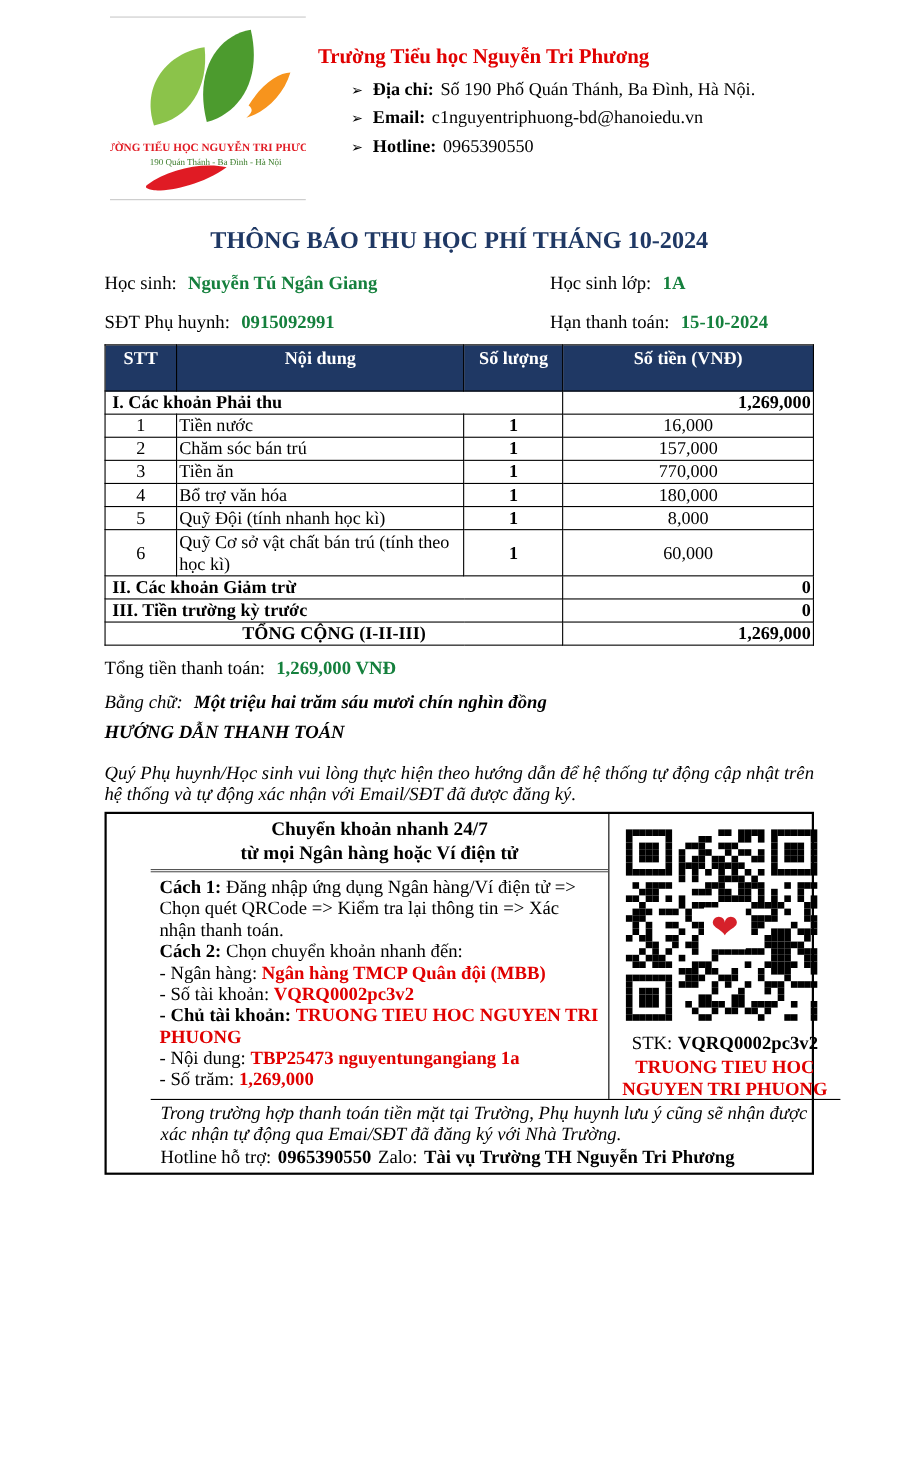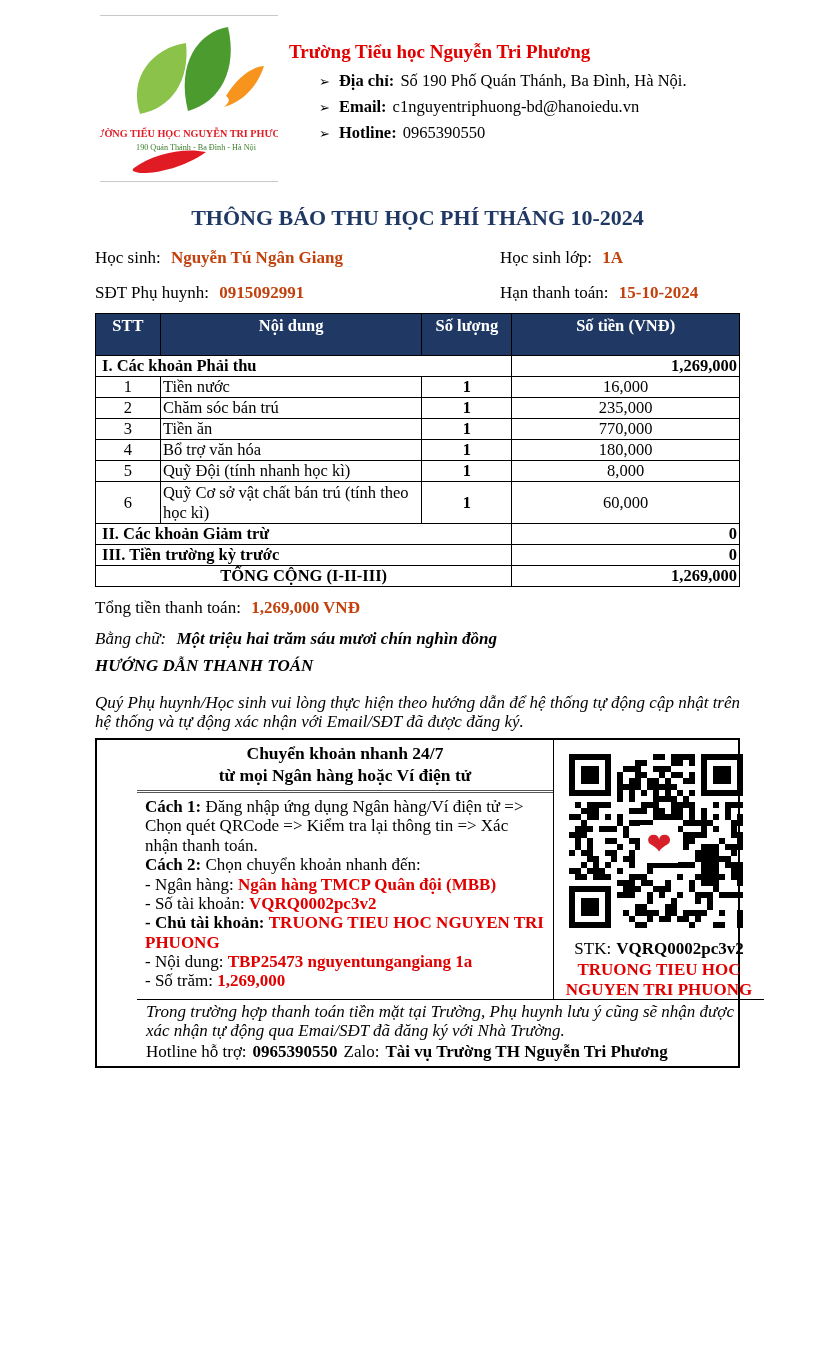--- a/index.html
+++ b/index.html
@@ -22,21 +22,21 @@
   .school-name { font-size:19px; font-weight:bold; color:#e00000; }
   .contact-list { margin-top:5px; margin-left:30px; font-size:16.5px; }
   .contact-line { line-height:25px; display:flex; align-items:baseline; }
   .arrow { font-size:13px; margin-right:9px; }
   .c-label { font-weight:bold; margin-right:6px; white-space:pre; }
 
   
   .doc-title { margin-top:23px; text-align:center; color:#1f3864; font-size:22px; font-weight:bold; }
   .info-grid { margin-top:17px; display:grid; grid-template-columns:405px 1fr; row-gap:15px; font-size:17px; }
   .info-cell .lbl { margin-right:6px; }
-  .red-b { color:#c2410c; font-weight:bold; }
+  .red-b { color:#15803d; font-weight:bold; }
   .due-cell { max-width:200px; }
 
   
   table.fees { margin-top:10px; width:645px; border-collapse:collapse; font-size:16.5px; }
   table.fees th, table.fees td { border:1.6px solid #000; padding:0 2px; }
   table.fees th {
     background:#1f3864; color:#fff; font-weight:bold; text-align:center;
     height:42px; line-height:1.15; vertical-align:top; padding-top:3px;
   }
   table.fees td { height:21px; line-height:1.2; }
@@ -166,21 +166,21 @@
     <tr>
       <td class="c">1</td>
       <td class="l">Tiền nước</td>
       <td class="c b">1</td>
       <td class="c">16,000</td>
     </tr>
     <tr>
       <td class="c">2</td>
       <td class="l">Chăm sóc bán trú</td>
       <td class="c b">1</td>
-      <td class="c">235,000</td>
+      <td class="c">157,000</td>
     </tr>
     <tr>
       <td class="c">3</td>
       <td class="l">Tiền ăn</td>
       <td class="c b">1</td>
       <td class="c">770,000</td>
     </tr>
     <tr>
       <td class="c">4</td>
       <td class="l">Bổ trợ văn hóa</td>

